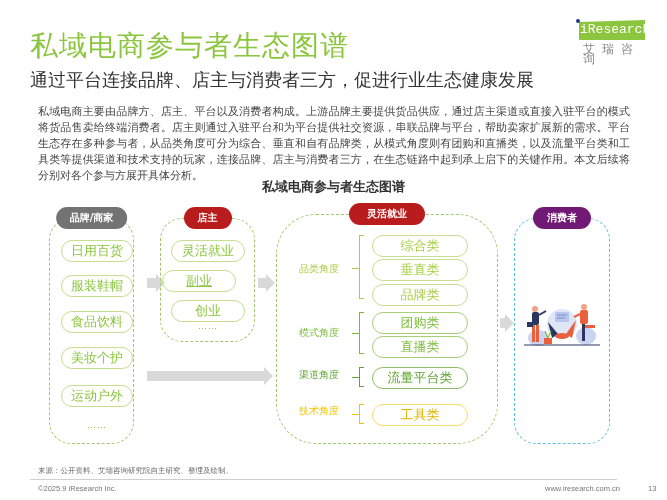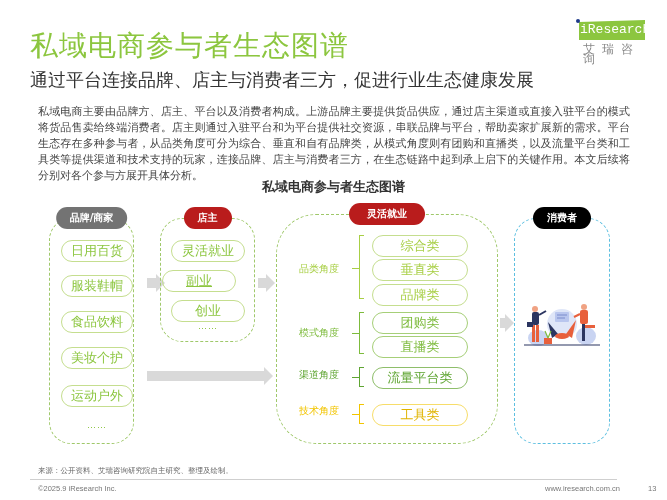--- a/index.html
+++ b/index.html
@@ -16,21 +16,21 @@
   .logo-cn { position: absolute; left: 10px; top: 26px; font-size: 12px; color: #888; letter-spacing: 7px; line-height: 10px; }
 
   .body-text { position: absolute; left: 38px; top: 104px; width: 592px; font-size: 11px; line-height: 16px; color: #444; text-align: justify; }
 
   .chart-title { position: absolute; left: 0; width: 667px; top: 178px; text-align: center; font-size: 13px; font-weight: bold; color: #333; }
 
   .box { position: absolute; border: 1.3px dashed #9fc86a; border-radius: 22px; }
   .box.blue { border-color: #5cbfe0; }
   .box-head { position: absolute; top: -12px; left: 50%; transform: translateX(-50%); height: 22px; padding: 0 14px; border-radius: 11px; background: #737373; color: #fff; font-size: 10px; font-weight: bold; line-height: 22px; white-space: nowrap; }
   .box-head.dark { background: #b91c1c; }
-  .box-head.blue { background: #000000; }
+  .box-head.blue { background: #701a75; }
 
   .pill { position: absolute; height: 22px; border: 1.3px solid #c5de8f; border-radius: 11px; text-align: center; font-size: 13px; line-height: 20px; color: #8cc63f; }
   .dots { position: absolute; font-size: 9px; color: #8cc63f; text-align: center; letter-spacing: 1px; }
 
   .arrow { position: absolute; height: 10px; background: #d9d9d9; }
   .arrow::after { content: ""; position: absolute; right: -8px; top: -4px; border-left: 9px solid #d9d9d9; border-top: 9px solid transparent; border-bottom: 9px solid transparent; }
 
   .angle-label { position: absolute; font-size: 10px; line-height: 14px; }
   .bracket { position: absolute; border: 1.3px solid; border-right: none; width: 5px; }
   .bracket-tick { position: absolute; height: 1.3px; width: 8px; }

